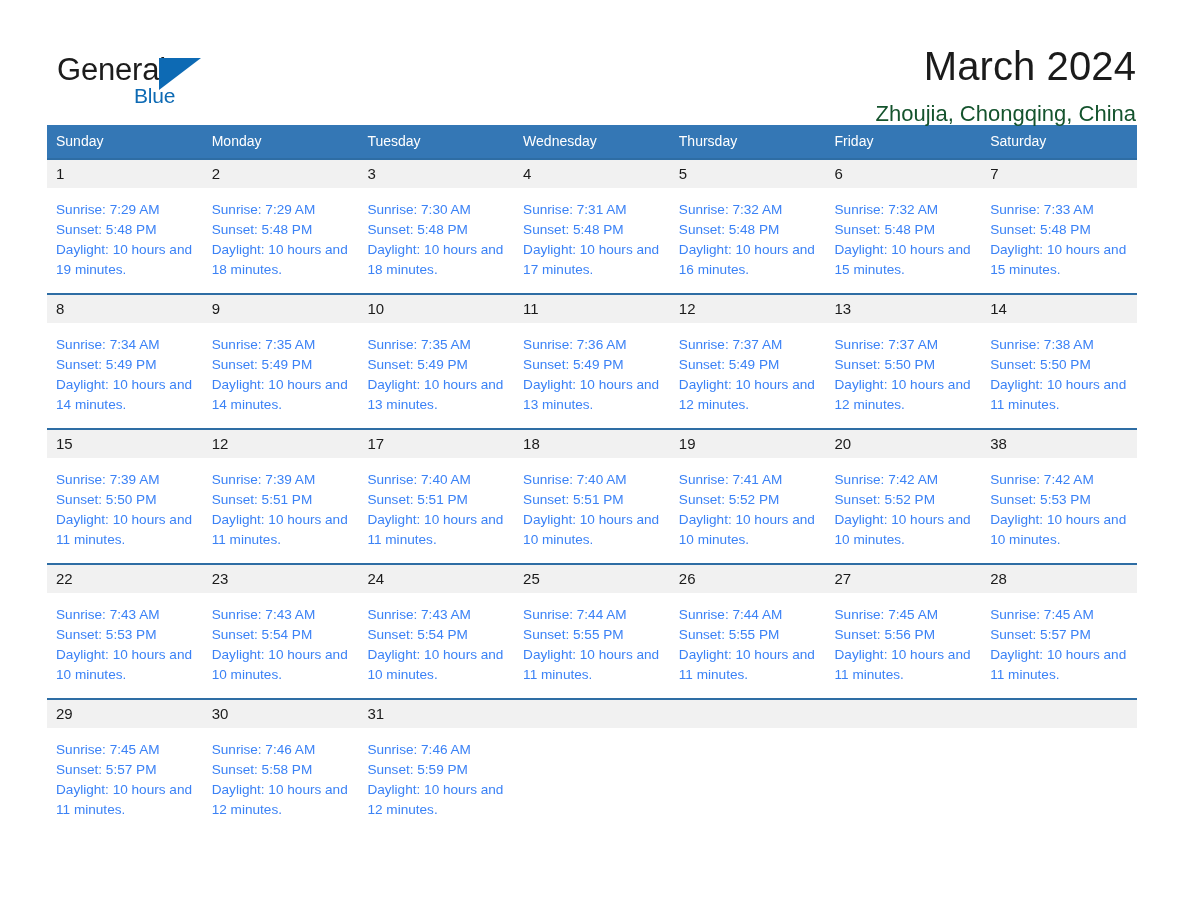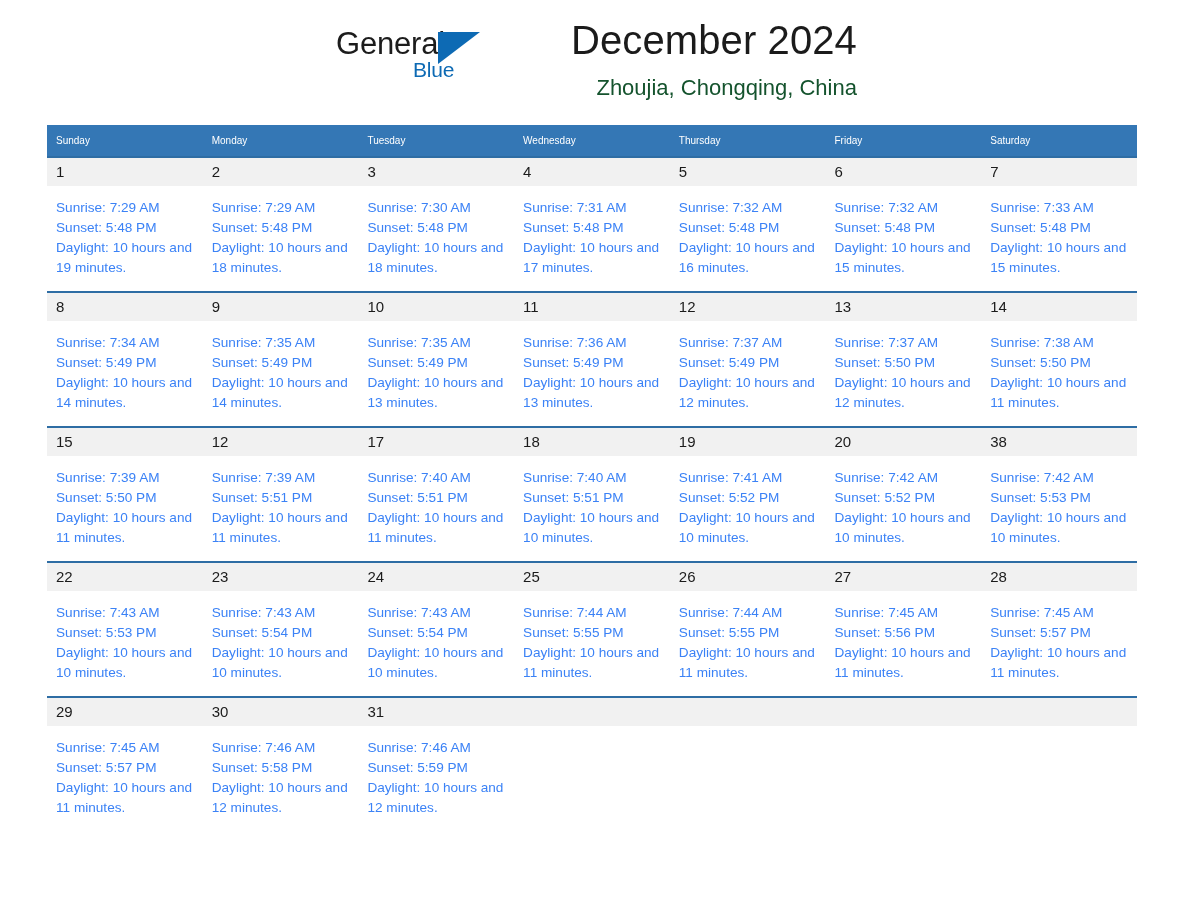--- a/index.html
+++ b/index.html
@@ -14,24 +14,24 @@
     position: relative;
     width: 1188px; height: 918px;
     background: #ffffff;
     padding: 0;
   }
 
   
   .topbar {
     position: relative;
     height: 120px;
-    padding: 20px 52px 0 54px;
+    padding: 46px 52px 0 54px;
     display: flex;
     align-items: flex-start;
-    justify-content: center;
+    justify-content: space-between;
     gap: 28px;
   }
   .logo {
     position: relative;
     width: 210px;
     height: 74px;
     user-select: none;
   }
   .logo-general {
     position: absolute;
@@ -79,21 +79,21 @@
   
   .calendar {
     margin: 5px 50px 0 47px;
     width: 1090px;
     border-collapse: collapse;
     table-layout: fixed;
   }
   .calendar th {
     background: #3477b5;
     color: #ffffff;
-    font-size: 10px;
+    font-size: 14px;
     font-weight: normal;
     text-align: left;
     padding: 8px 0 9px 9px;
     height: 32px;
     border: none;
   }
   .weekrow > td {
     border-top: 2px solid #2e6da4;
     padding: 0;
     vertical-align: top;
@@ -129,21 +129,21 @@
 
   <div class="topbar">
 
     <div class="logo">
       <span class="logo-general">General</span>
       <span class="logo-tri"></span>
       <span class="logo-blue">Blue</span>
     </div>
 
     <div class="titlebox">
-      <h1 class="cal-title">December 2024</h1>
+      <h1 class="cal-title">March 2024</h1>
       <div class="cal-subtitle">Zhoujia, Chongqing, China</div>
     </div>
 
   </div>
 
   <table class="calendar">
     <thead>
       <tr>
         <th>Sunday</th>
         <th>Monday</th>

